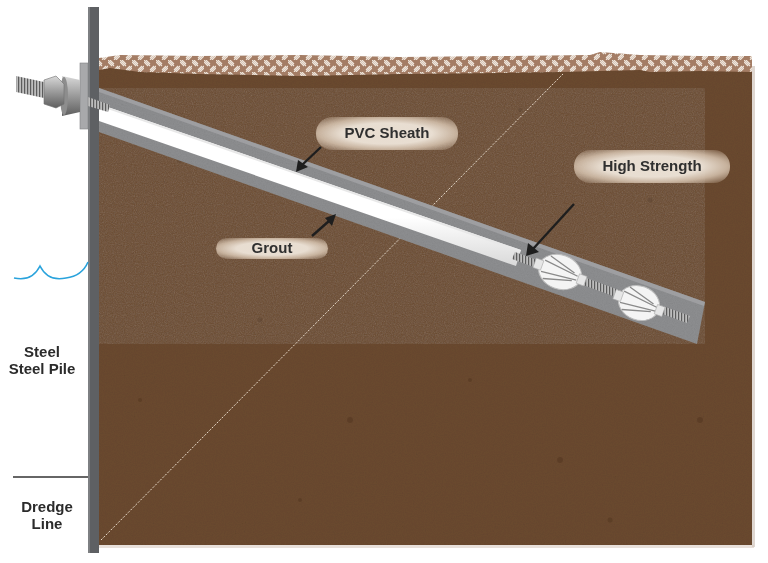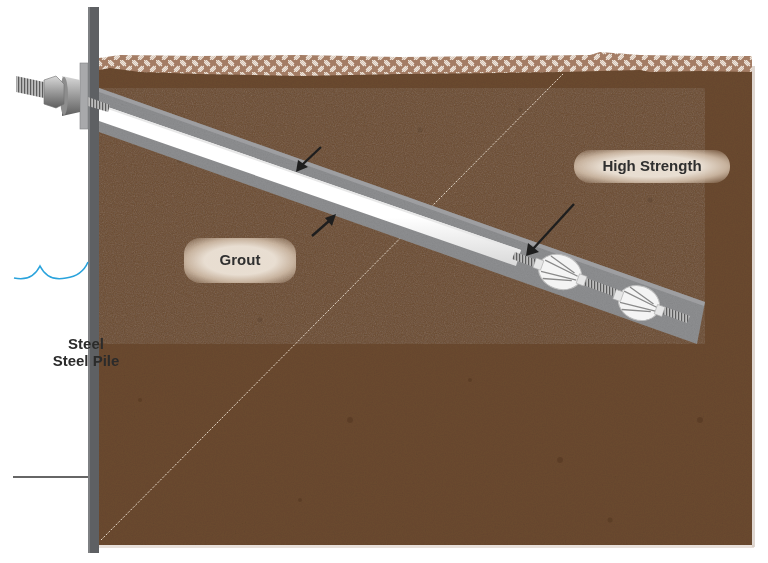--- a/index.html
+++ b/index.html
@@ -127,27 +127,34 @@
       <polygon points="336,214 325,218 332,226" stroke="none"></polygon>
       <line x1="574" y1="204" x2="533" y2="249"></line>
       <polygon points="526,256 528,243 539,252" stroke="none"></polygon>
     </g>
 
     <path d="M14 278 Q32 282 40 266 Q48 282 66 278 Q82 276 88 262" fill="none" stroke="#2aa3dc" stroke-width="1.6"></path>
 
     <line x1="13" y1="477" x2="88" y2="477" stroke="#333" stroke-width="1.5"></line>
   </svg>
 
+  <div class="callout" style="left:316px; top:117px; width:118px; padding:8px 12px;">
+    <span>PVC Sheath</span>
+  </div>
 
   <div class="callout" style="left:574px; top:150px; width:136px; padding:8px 10px;">
     <div>High Strength</div>
   </div>
 
-  <div class="callout" style="left:184px; top:238px; width:100px; padding:14px 6px;">
+  <div class="callout" style="left:216px; top:238px; width:100px; padding:2px 6px;">
     <span>Grout</span>
   </div>
 
-  <div class="label side-label" style="left:0px; top:336px; width:84px;padding-left:44px;">
+  <div class="label side-label" style="left:0px; top:344px; width:84px;">
     <div>Steel</div>
     <div>Steel Pile</div>
   </div>
 
+  <div class="label side-label" style="left:4px; top:499px; width:86px;">
+    <div>Dredge</div>
+    <div>Line</div>
+  </div>
 </div>
 
 </body></html>

